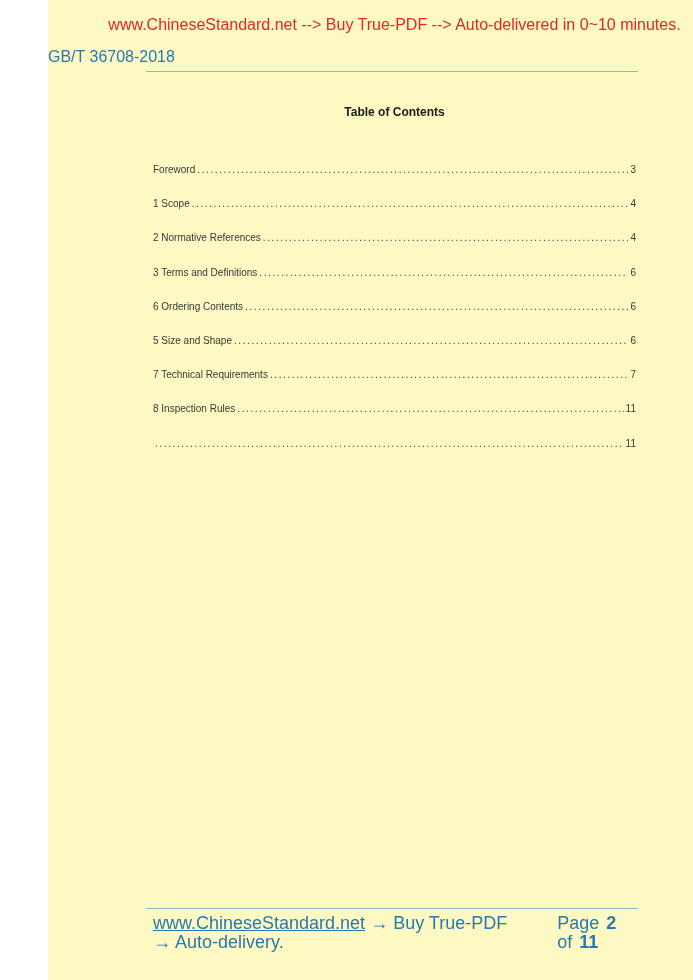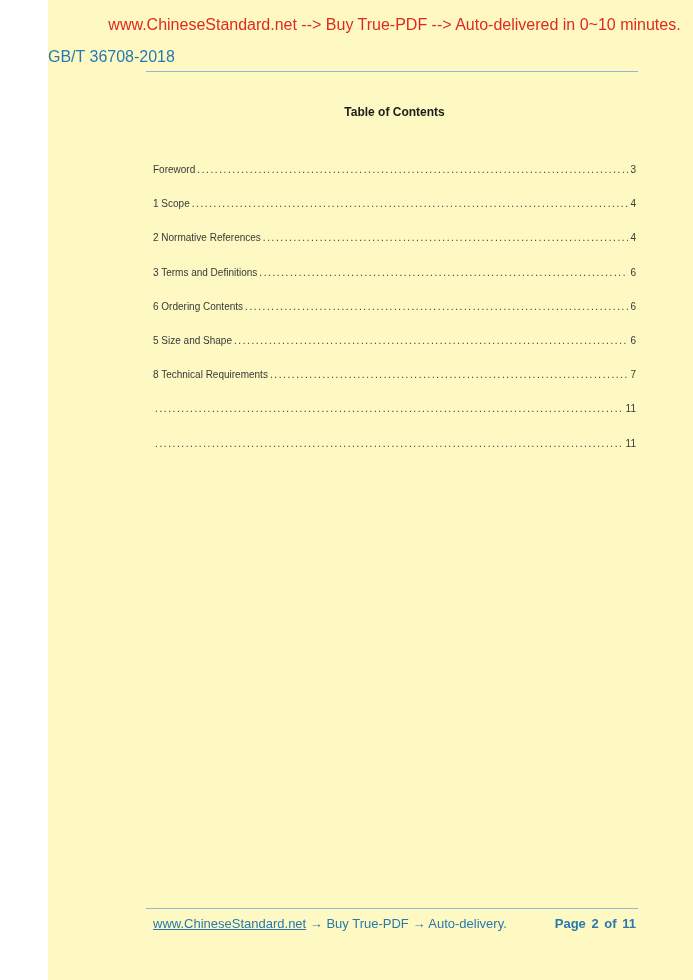--- a/index.html
+++ b/index.html
@@ -91,31 +91,31 @@
   }
   .toc-page { white-space: nowrap; }
   .footer-row {
     position: absolute;
     top: 914px;
     left: 105px;
     width: 483px;
     display: flex;
     justify-content: space-between;
     align-items: baseline;
-    font-size: 13px;
+    font-size: 18px;
     line-height: 19px;
     color: var(--blue);
     gap: 40px;
   }
   .footer-link {
     color: var(--blue);
     text-decoration: underline;
     cursor: pointer;
   }
-  .footer-right span, .footer-right b { margin-left: 2px; font-weight: bold; }
+  .footer-right span, .footer-right b { margin-left: 2px; }
   .footer-right b { font-weight: bold; }
 </style>
 </head>
 <body>
 
 <div class="page">
 
   <div class="promo">www.ChineseStandard.net --&gt; Buy True-PDF --&gt; Auto-delivered in 0~10 minutes.</div>
 
   <div class="std-code">GB/T 36708-2018</div>
@@ -155,27 +155,28 @@
       <span class="toc-page">6</span>
     </div>
 
     <div class="toc-row">
       <span class="toc-label">5 Size and Shape</span>
       <span class="leader"></span>
       <span class="toc-page">6</span>
     </div>
 
     <div class="toc-row">
-      <span class="toc-label">8 Technical Requirements</span>
+      <span class="toc-label">7 Technical Requirements</span>
       <span class="leader"></span>
       <span class="toc-page">7</span>
     </div>
 
 
     <div class="toc-row">
+      <span class="toc-label">8 Inspection Rules</span>
       <span class="leader"></span>
       <span class="toc-page">11</span>
     </div>
 
     <div class="toc-row">
       <span class="leader"></span>
       <span class="toc-page">11</span>
     </div>
   </main>
 

